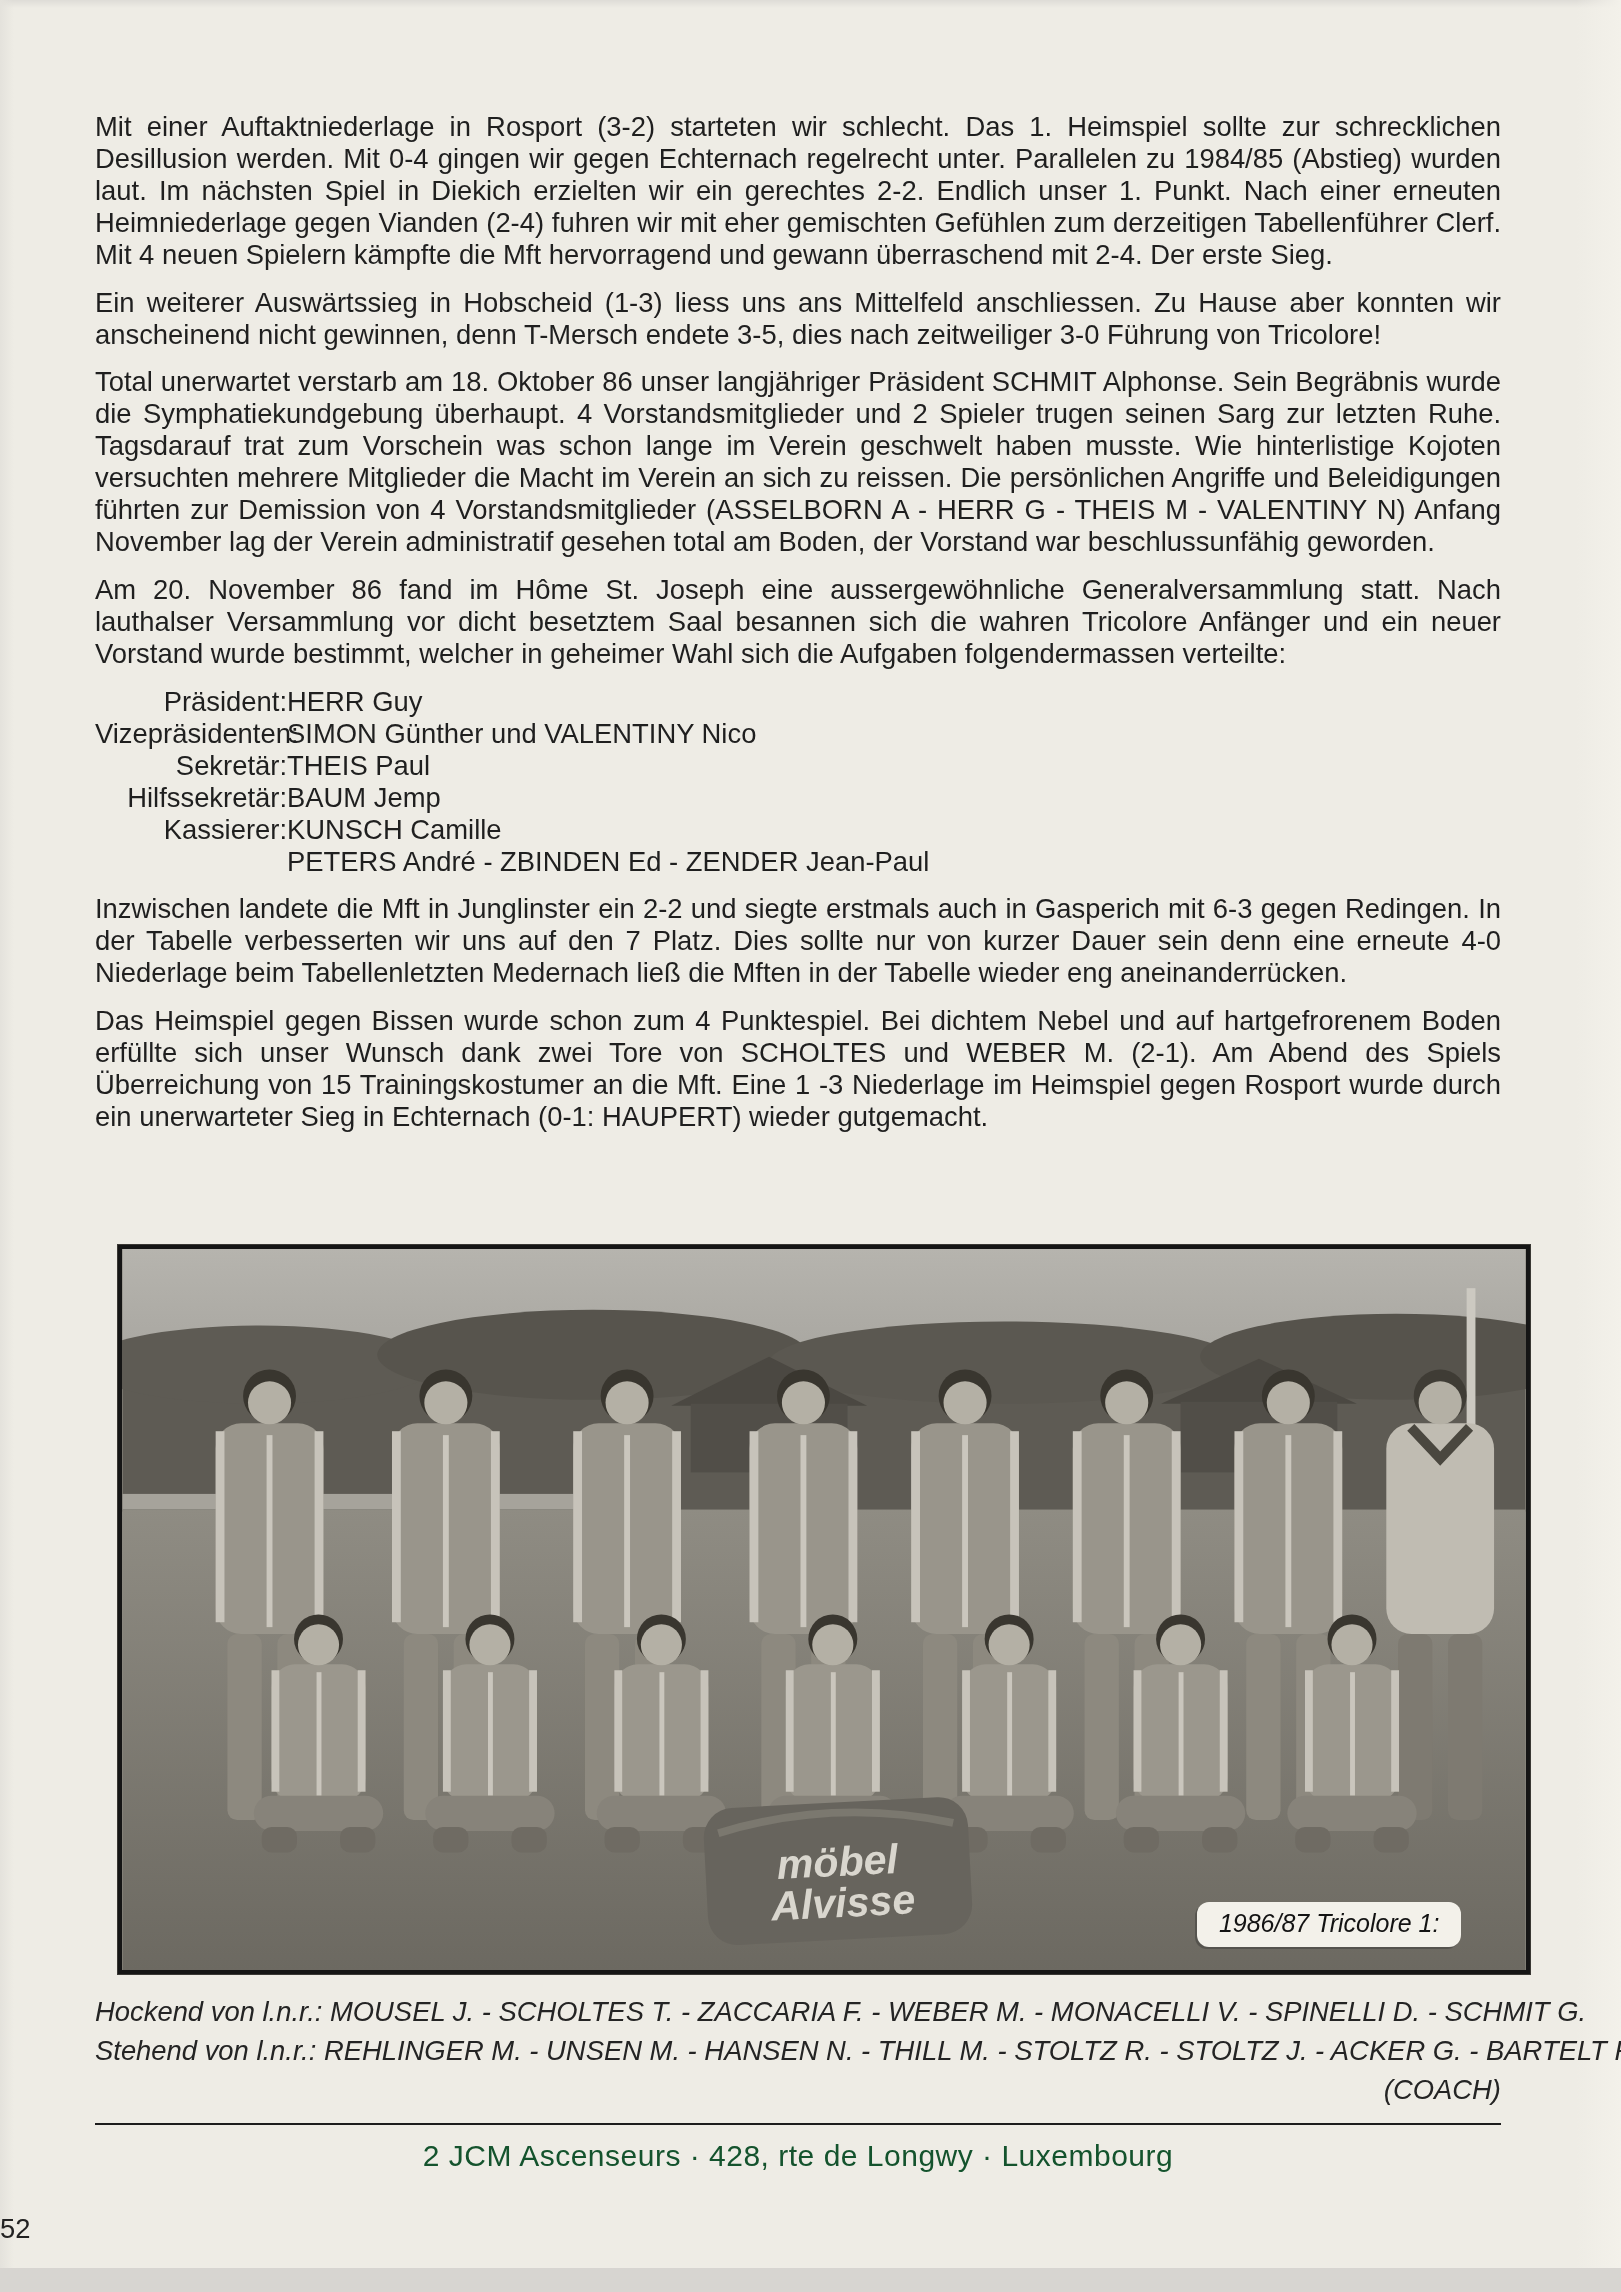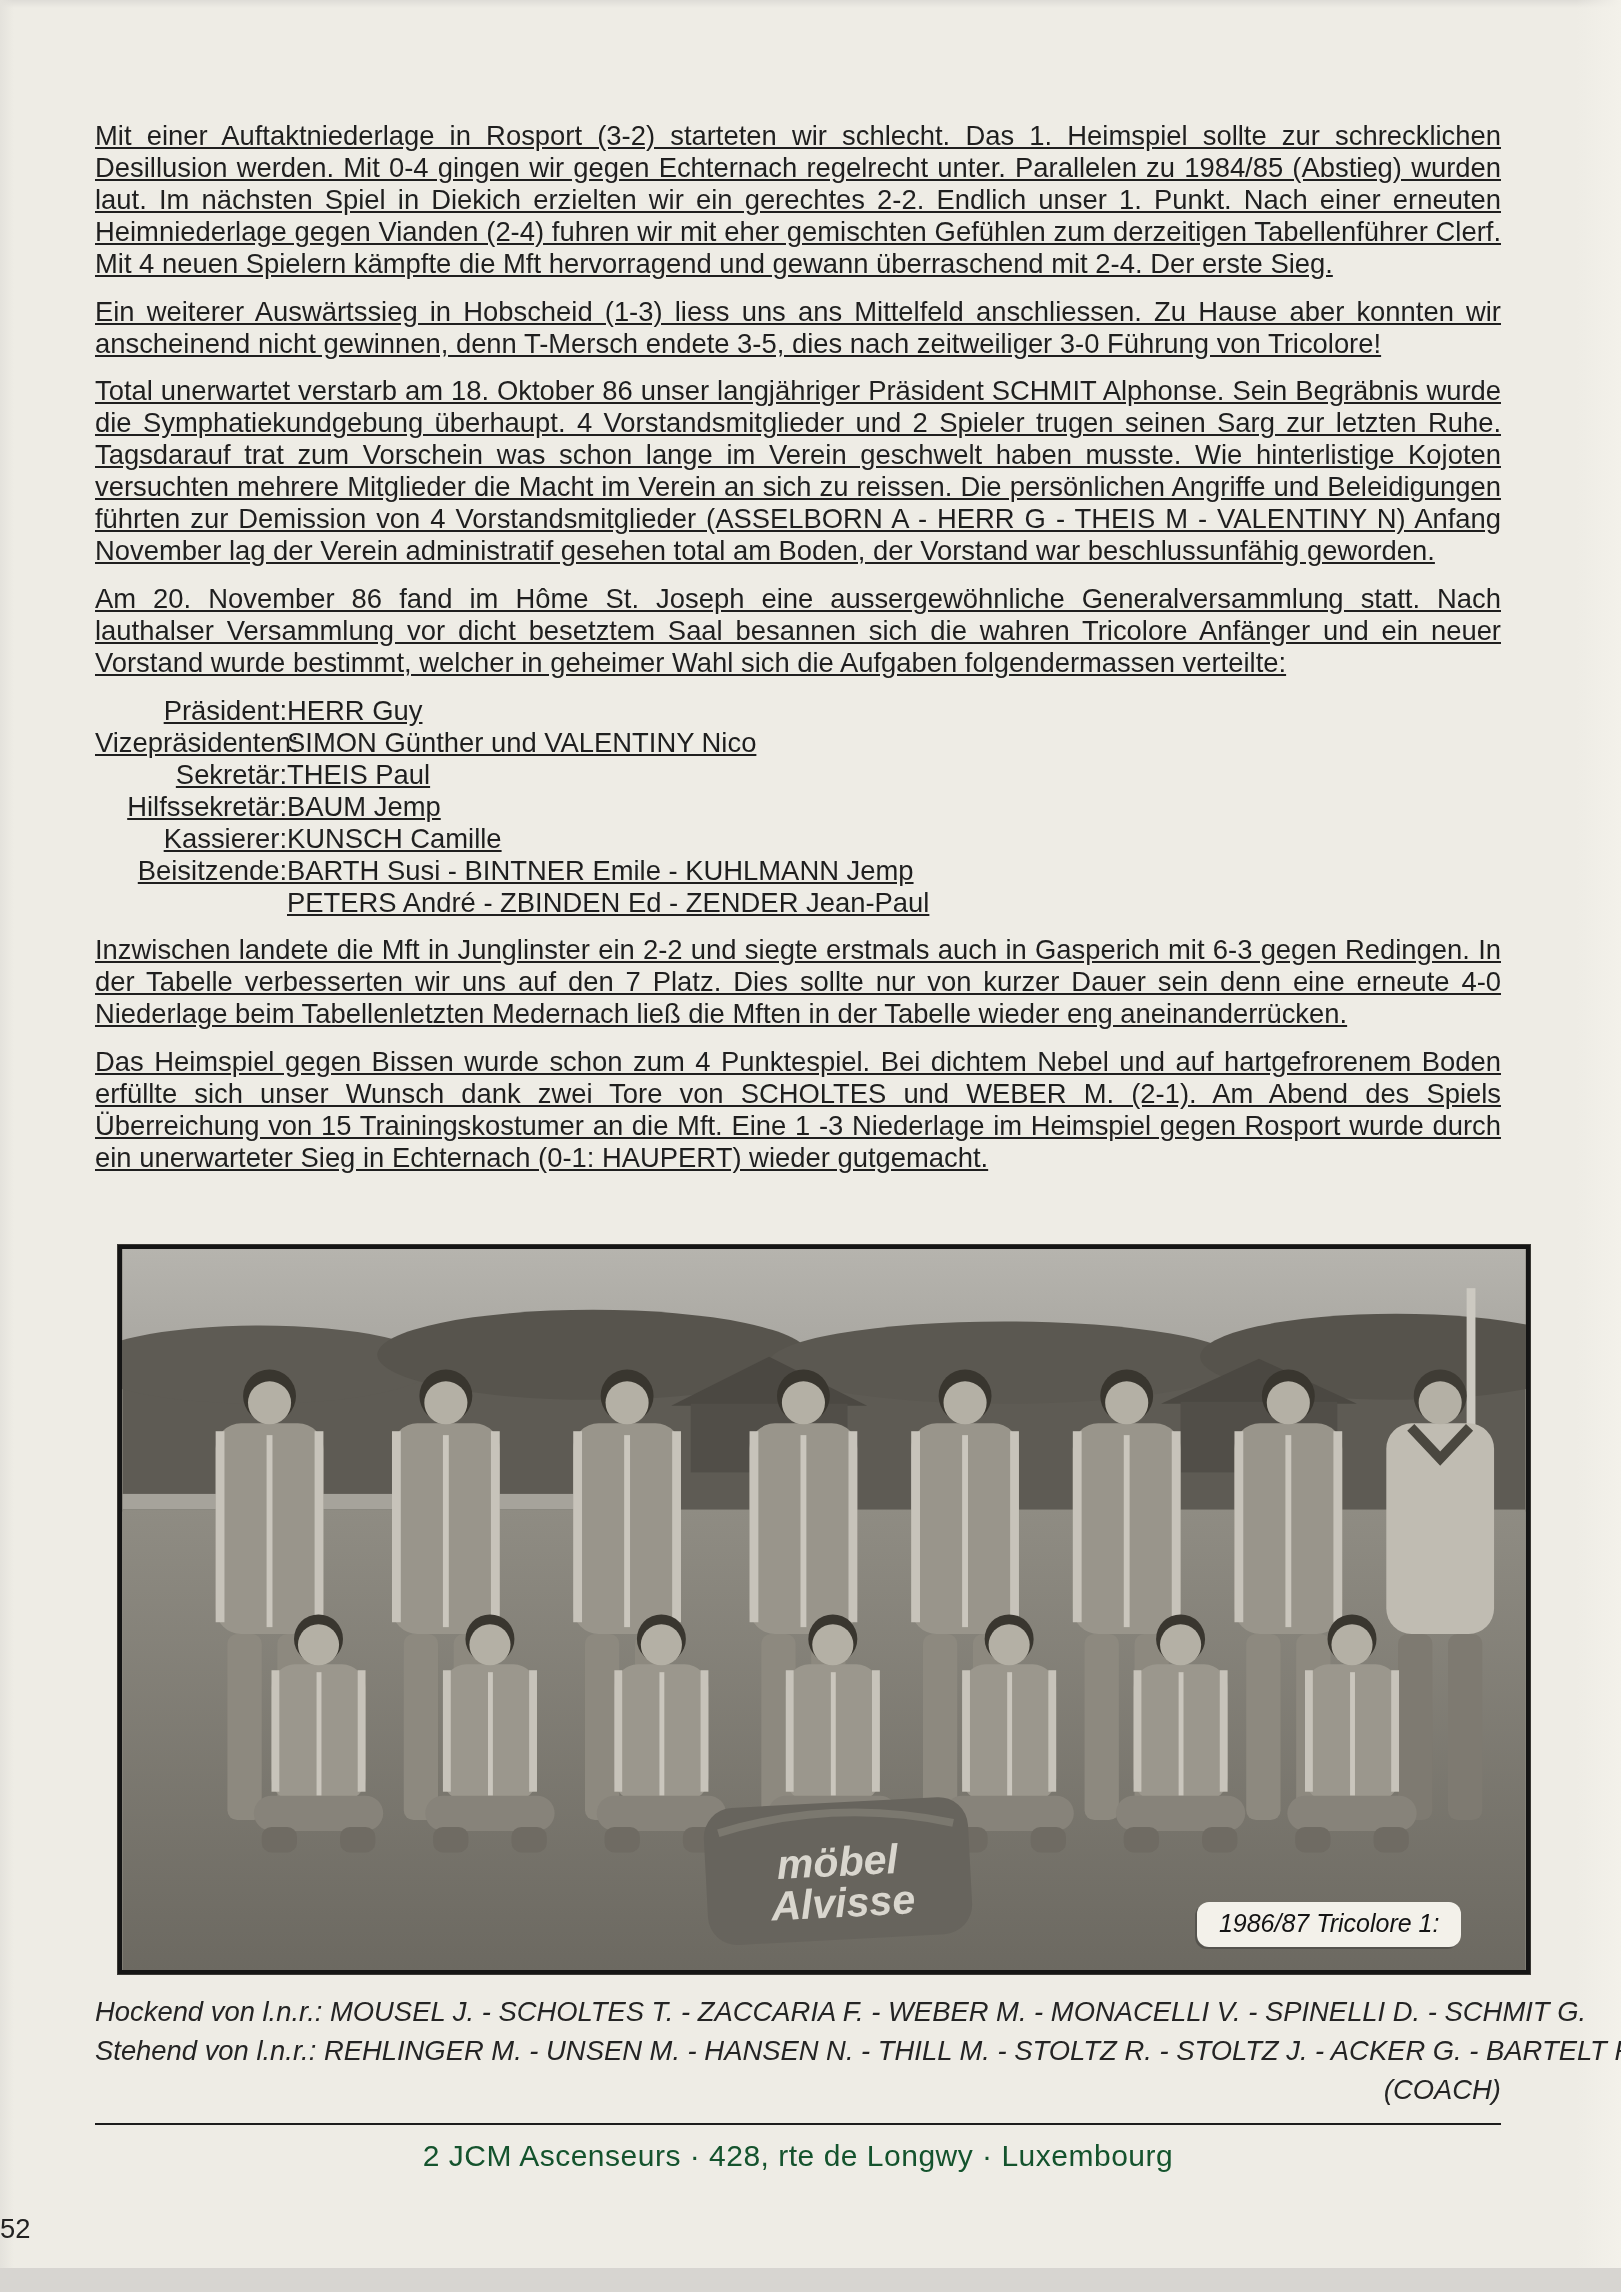--- a/index.html
+++ b/index.html
@@ -11,22 +11,22 @@
     font-family:"Liberation Sans", sans-serif;
     color:#1f1f1f;
     overflow:hidden;
   }
   .edge-top{position:absolute;top:0;left:0;width:100%;height:7.8px;background:linear-gradient(#dedcd7,rgba(238,236,229,0));}
   .edge-left{position:absolute;top:0;left:0;width:13.7px;height:100%;background:linear-gradient(90deg,#e4e2dc,rgba(238,236,229,0));}
   .edge-bottom{position:absolute;bottom:0;left:0;width:100%;height:25.5px;background:#d7d5d1;}
   .edge-right{position:absolute;top:0;right:0;width:45px;height:100%;background:linear-gradient(270deg,#f3f1ea,rgba(238,236,229,0));}
 
   .text-col{
-    position:absolute;left:95px;top:120px;width:1406px;
-    font-size:27.4px;line-height:32px;text-decoration:underline;
+    position:absolute;left:95px;top:111px;width:1406px;
+    font-size:27.4px;line-height:32px;
   }
   .text-col p{
     margin:0 0 15.7px 0;
     text-align:justify;
   }
   .board{margin:0 0 15.7px 0;}
   .board-row{display:flex;}
   .board-label{width:192px;flex:0 0 192px;text-align:right;}
   .board-value{flex:1;}
 
@@ -96,24 +96,20 @@
         <span class="board-label">Sekretär:</span>
         <span class="board-value">THEIS Paul</span>
       </div>
       <div class="board-row">
         <span class="board-label">Hilfssekretär:</span>
         <span class="board-value">BAUM Jemp</span>
       </div>
       <div class="board-row">
         <span class="board-label">Kassierer:</span>
         <span class="board-value">KUNSCH Camille</span>
-      </div>
-      <div class="board-row">
-        <span class="board-label">Beisitzende:</span>
-        <span class="board-value">BARTH Susi - BINTNER Emile - KUHLMANN Jemp</span>
       </div>
       <div class="board-row">
         <span class="board-label"></span>
         <span class="board-value">PETERS André - ZBINDEN Ed - ZENDER Jean-Paul</span>
       </div>
     </div>
 
     <p>Inzwischen landete die Mft in Junglinster ein 2-2 und siegte erstmals auch in Gasperich mit 6-3 gegen Redingen. In der Tabelle verbesserten wir uns auf den 7 Platz. Dies sollte nur von kurzer Dauer sein denn eine erneute 4-0 Niederlage beim Tabellenletzten Medernach ließ die Mften in der Tabelle wieder eng aneinanderrücken.</p>
     <p>Das Heimspiel gegen Bissen wurde schon zum 4 Punktespiel. Bei dichtem Nebel und auf hartgefrorenem Boden erfüllte sich unser Wunsch dank zwei Tore von SCHOLTES und WEBER M. (2-1). Am Abend des Spiels Überreichung von 15 Trainingskostumer an die Mft. Eine 1 -3 Niederlage im Heimspiel gegen Rosport wurde durch ein unerwarteter Sieg in Echternach (0-1: HAUPERT) wieder gutgemacht.</p>
   </div>

